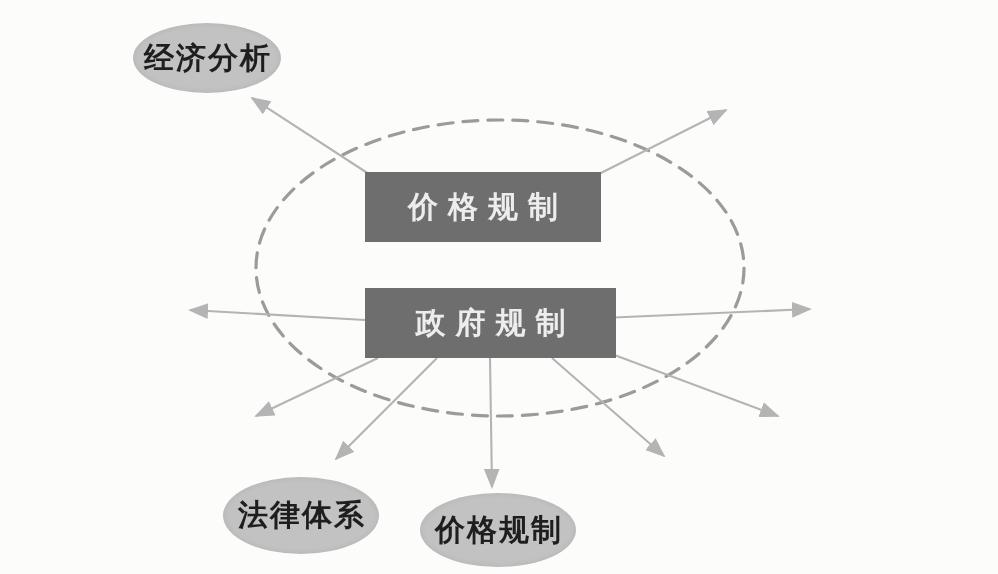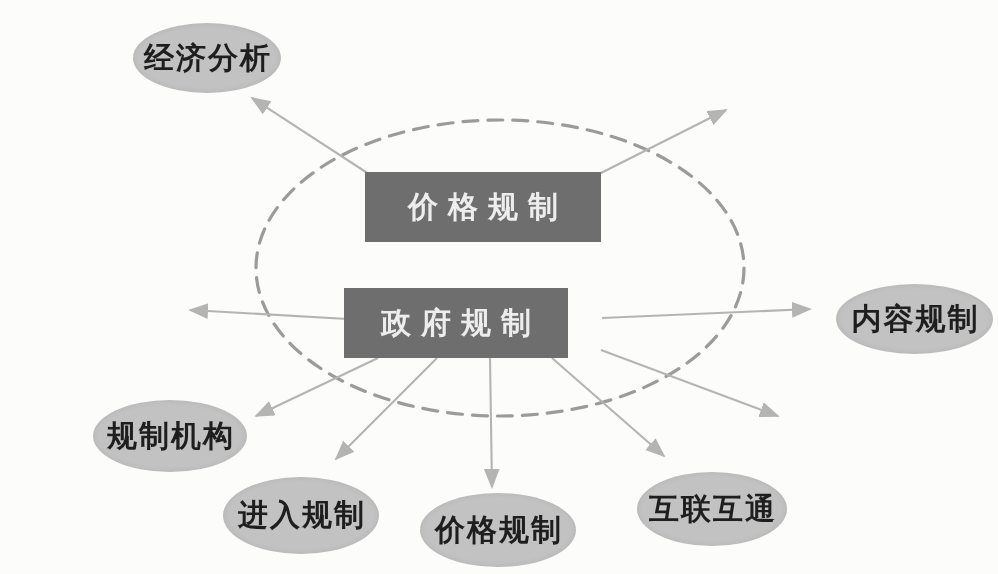--- a/index.html
+++ b/index.html
@@ -86,36 +86,27 @@
     <line class="arrow" x1="378" y1="358" x2="256" y2="416" marker-end="url(#ah)"></line>
     <line class="arrow" x1="437" y1="358" x2="336" y2="459" marker-end="url(#ah)"></line>
     <line class="arrow" x1="490" y1="358" x2="492" y2="487" marker-end="url(#ah)"></line>
     <line class="arrow" x1="552" y1="358" x2="664" y2="456" marker-end="url(#ah)"></line>
     <line class="arrow" x1="601" y1="350" x2="778" y2="416" marker-end="url(#ah)"></line>
   </svg>
 
   <div class="cbox" style="left:365px;top:172px;width:236px;height:70px">
     <span>价格规制</span>
   </div>
-  <div class="cbox" style="left:344px;top:288px;width:224px;height:70px">
+  <div class="cbox" style="left:365px;top:288px;width:251px;height:70px">
     <span>政府规制</span>
   </div>
 
   <div class="node" style="left:133px;top:23px;width:148px;height:70px">
     <span>经济分析</span>
   </div>
-  <div class="node" style="left:836px;top:284px;width:157px;height:70px">
-    <span>内容规制</span>
-  </div>
-  <div class="node" style="left:93px;top:400px;width:154px;height:72px">
-    <span>规制机构</span>
-  </div>
   <div class="node" style="left:223px;top:477px;width:156px;height:77px">
-    <span>进入规制</span>
+    <span>法律体系</span>
   </div>
   <div class="node" style="left:420px;top:493px;width:156px;height:74px">
     <span>价格规制</span>
-  </div>
-  <div class="node" style="left:637px;top:472px;width:150px;height:74px">
-    <span>互联互通</span>
   </div>
 
 </div>
 
 </body></html>

